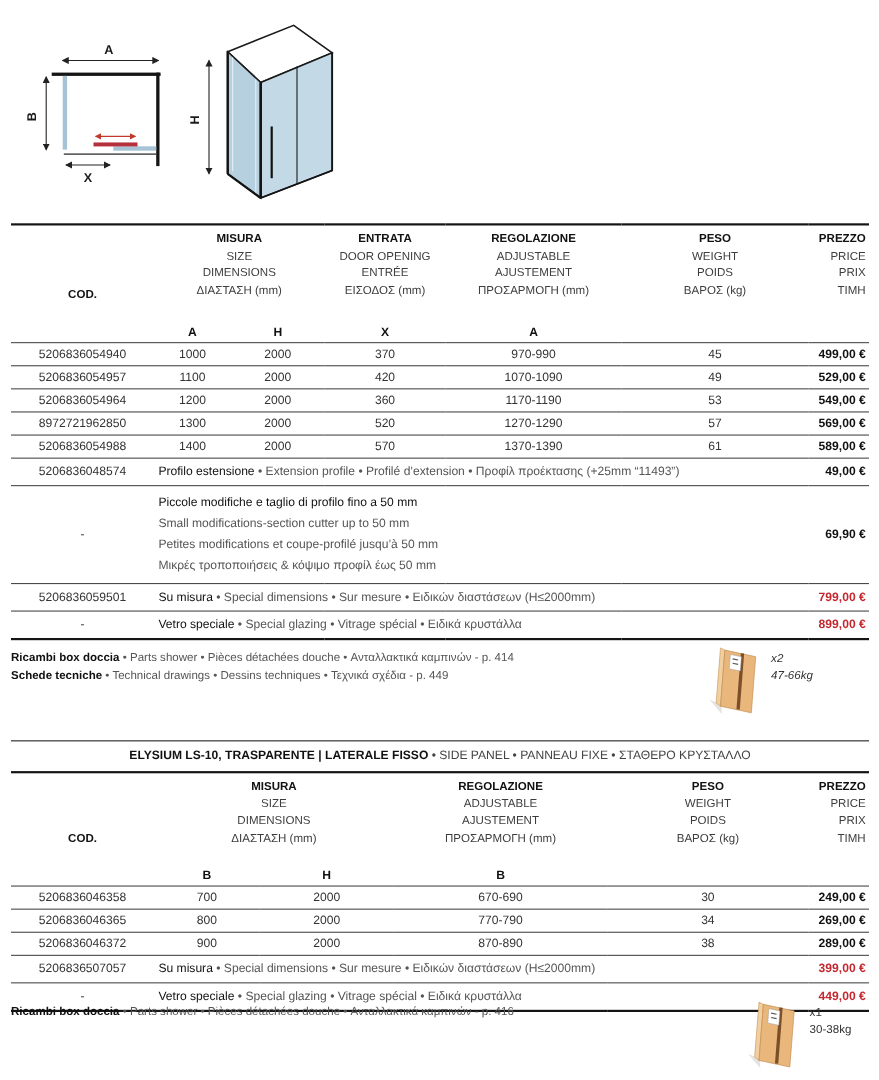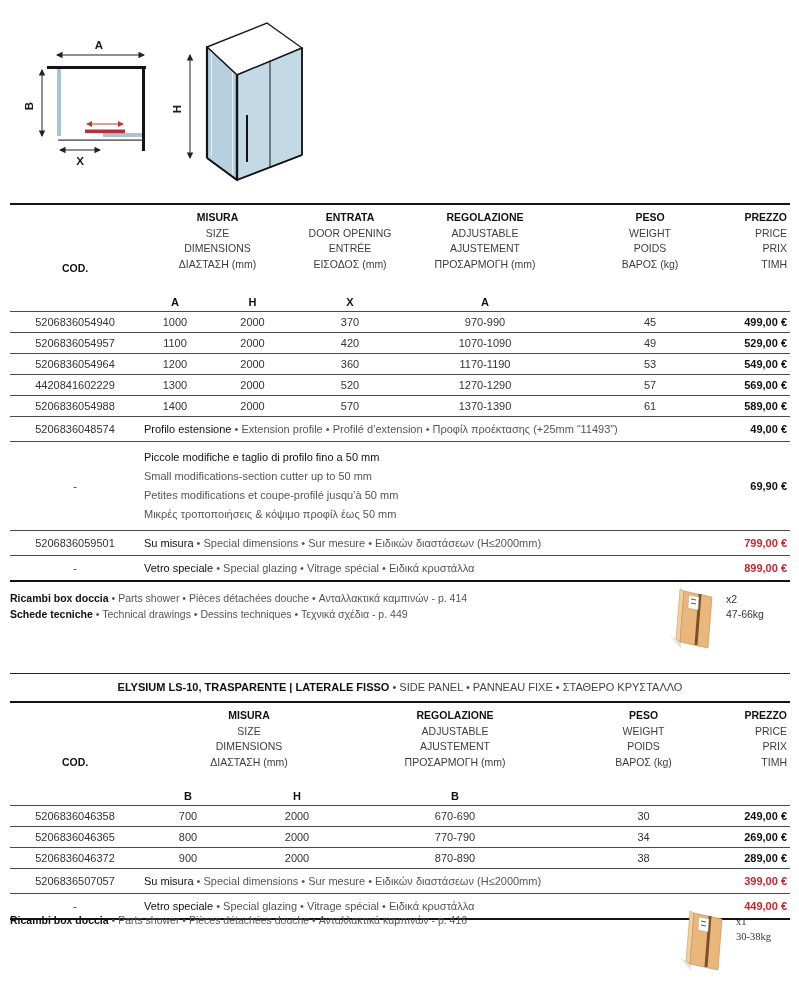--- a/index.html
+++ b/index.html
@@ -39,22 +39,22 @@
   .tb{font-weight:bold;color:#111;}
   .tr{color:#444;}
   
   .footnote{position:absolute;left:10px;font-size:10.5px;line-height:16px;width:600px;}
   #fn1{top:590px;}
   #fn2{top:912px;}
   .fb{font-weight:bold;color:#111;}
   .fr{color:#555;}
   
   .pkg{position:absolute;width:120px;}
-  #pkg1{left:668px;top:586px;}
-  #pkg2{left:678px;top:908px;font-family:Liberation Serif, serif;}
+  #pkg1{left:643px;top:586px;font-style:italic;}
+  #pkg2{left:678px;top:908px;}
   .pkg .lbl{position:absolute;left:58px;top:6px;font-size:10.5px;line-height:15px;color:#333;}
 </style>
 </head>
 <body>
 
 <div class="sheet">
 
   <svg class="figs" viewBox="0 0 310 180" width="310" height="180">
     <defs>
       <marker id="ab" viewBox="0 0 10 10" refX="8.5" refY="5" markerWidth="6.5" markerHeight="6.5" orient="auto-start-reverse">
@@ -174,21 +174,21 @@
       <tr class="data">
         <td class="ctr">5206836054964</td>
             <td class="ctr">1200</td>
             <td class="ctr">2000</td>
         <td class="ctr">360</td>
             <td class="ctr">1170-1190</td>
             <td class="ctr">53</td>
         <td class="price rgt">549,00 €</td>
       </tr>
       <tr class="data">
-        <td class="ctr">4420841602229</td>
+        <td class="ctr">8972721962850</td>
             <td class="ctr">1300</td>
             <td class="ctr">2000</td>
         <td class="ctr">520</td>
             <td class="ctr">1270-1290</td>
             <td class="ctr">57</td>
         <td class="price rgt">569,00 €</td>
       </tr>
       <tr class="data">
         <td class="ctr">5206836054988</td>
             <td class="ctr">1400</td>

